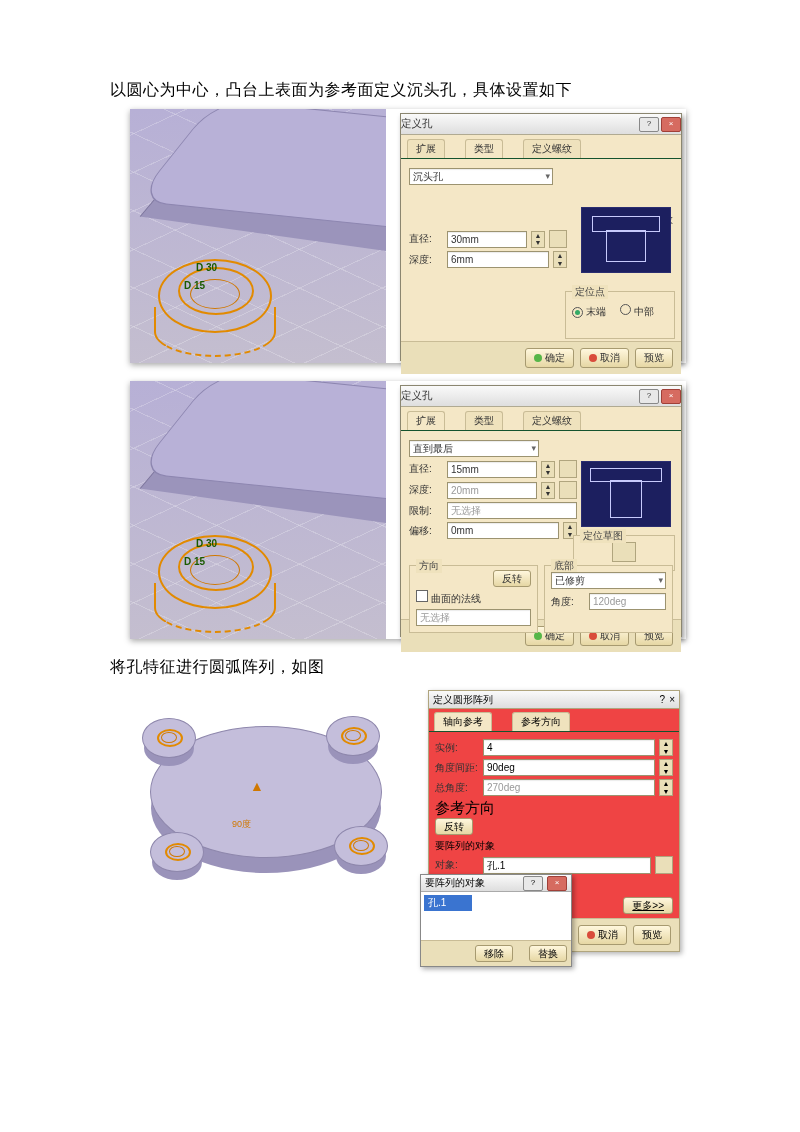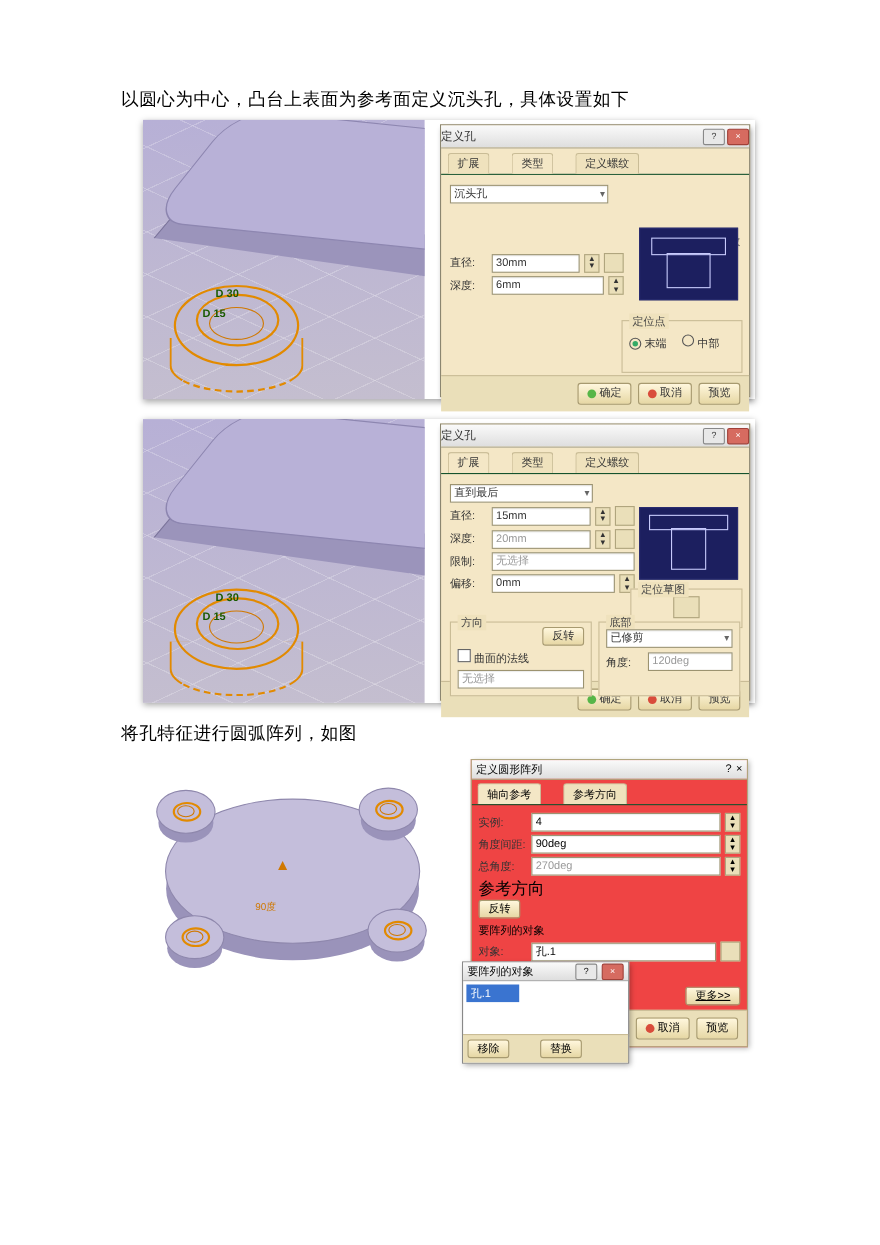--- a/index.html
+++ b/index.html
@@ -167,21 +167,21 @@
   .panel-body { padding:4px 6px; }
 
   .objlist {
     position:absolute; left:300px; top:188px; width:150px;
     background:#fff; border:1px solid #888; box-shadow:2px 2px 5px rgba(0,0,0,.35);
     font-size:10px;
   }
   .obj-title { height:16px; background:linear-gradient(180deg,#fafafa,#dedede); border-bottom:1px solid #aaa; display:flex; justify-content:space-between; align-items:center; padding:0 4px;}
   .obj-body { height:42px; padding:3px; }
   .obj-item { background:#3a74d0; color:#fff; padding:1px 4px; width:40px; }
-  .obj-btns { display:flex; justify-content:flex-start; gap:28px; padding:4px; background:#eadfb9; border-top:1px solid #c9bc96;}
+  .obj-btns { display:flex; justify-content:flex-end; gap:16px; padding:4px; background:#eadfb9; border-top:1px solid #c9bc96;}
 </style>
 </head>
 <body>
 
 <div class="page">
 
   <div class="body-text">以圆心为中心，凸台上表面为参考面定义沉头孔，具体设置如下</div>
 
   <div class="figure wide">
     <div class="viewport">

